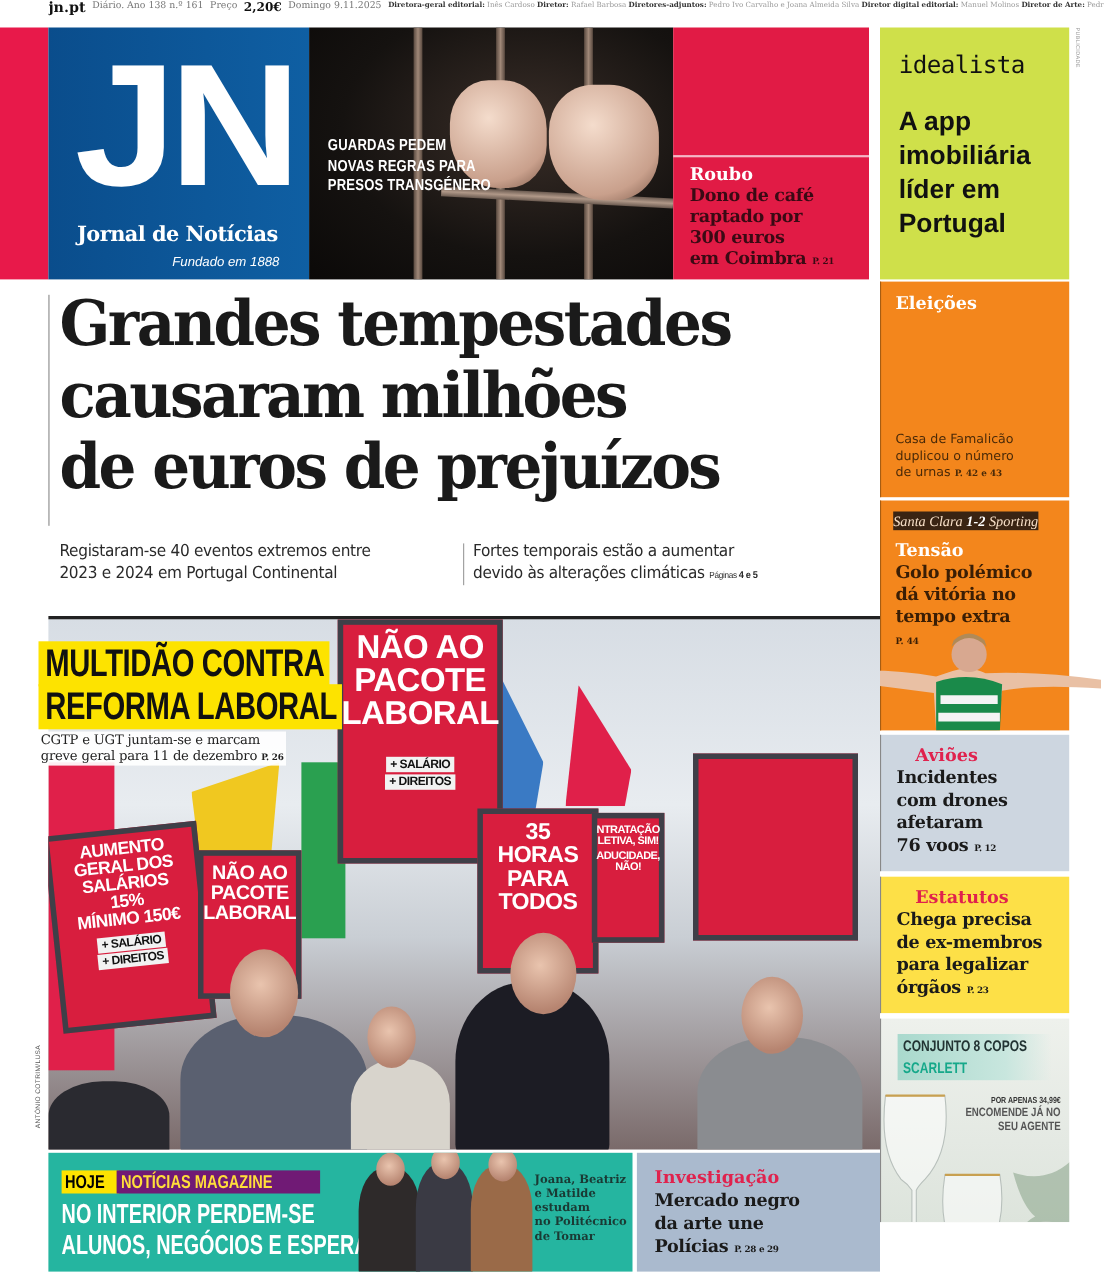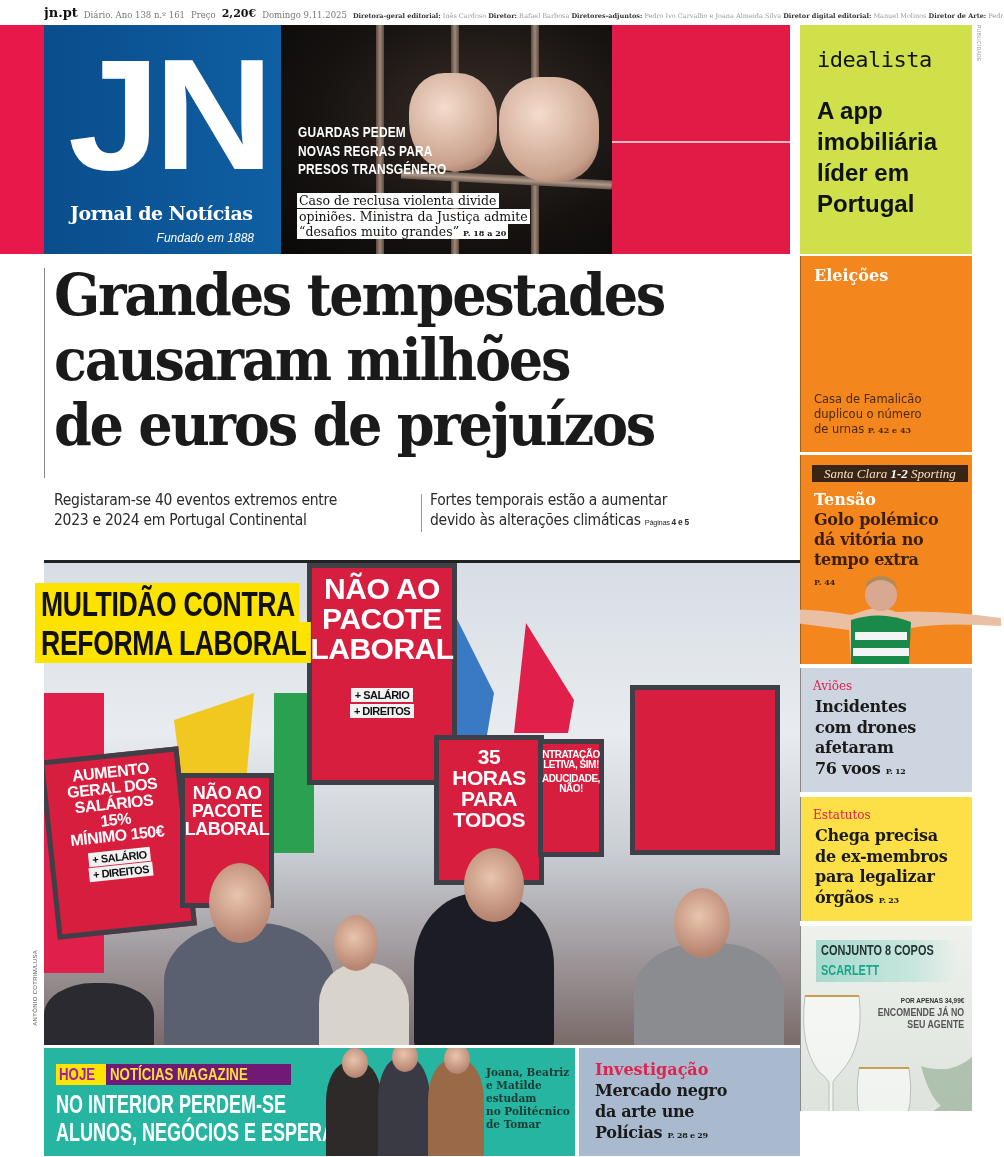--- a/index.html
+++ b/index.html
@@ -2,21 +2,21 @@
 <html><head>
 <meta charset="utf-8">
 <style>
   * { box-sizing: border-box; margin: 0; padding: 0; }
   html, body { width: 1004px; height: 1157px; background: #ffffff; overflow: hidden; }
   body { position: relative; font-family: "DejaVu Serif", serif; color: #1a1a1a; }
 
   .abs { position: absolute; }
 
   
-  .meta { left: 44px; top: 0; height: 20px; width: 960px; display: flex; align-items: flex-end; gap: 6px; font-size: 8.5px; color: #777; font-family: "DejaVu Serif", serif; white-space: nowrap; overflow: hidden; }
+  .meta { left: 44px; top: 0; height: 20px; width: 960px; display: flex; align-items: flex-start; gap: 6px; font-size: 8.5px; color: #777; font-family: "DejaVu Serif", serif; white-space: nowrap; overflow: hidden; }
   .meta .site { font-weight: bold; font-size: 13px; color: #111; }
   .meta .price { font-weight: bold; color: #111; font-size: 11px; }
   .meta .small { font-size: 6.5px; color: #999; }
   .meta .small b { color: #333; }
 
   
   .red-strip { left: 0; top: 25px; width: 44px; height: 229px; background: #e8194a; }
 
   
   .logo { left: 44px; top: 25px; width: 237px; height: 229px; background: linear-gradient(90deg, #0a4d8c 0%, #0f5fa3 100%); color: #fff; }
@@ -55,28 +55,28 @@
   .subs-rule { left: 421px; top: 494px; width: 1px; height: 38px; background: #999; }
   .pagesref { font-size: 8px; font-family: "Liberation Sans", sans-serif; }
   .pagesref b { font-size: 9px; }
 
   
   .orange1 { left: 800px; top: 256px; width: 172px; height: 196px; background: #f3861c; border-left: 1px solid #a65d12; }
   .orange2 { left: 800px; top: 455px; width: 172px; height: 209px; background: #f3861c; border-left: 1px solid #a65d12; overflow: visible; }
   .orange1 .k, .orange2 .k { position: absolute; left: 13px; color: #fff; font-weight: bold; font-size: 16px; line-height: 19px; }
   .orange1 .d, .orange2 .d { position: absolute; left: 13px; color: #3a1e05; font-weight: bold; font-size: 16px; line-height: 20px; letter-spacing: -0.3px; }
   .orange1 .s { position: absolute; left: 13px; top: 136px; color: #4a2a08; font-family: "DejaVu Sans", sans-serif; font-size: 11.5px; line-height: 15px; }
-  .score { position: absolute; left: 11px; top: 10px; height: 17px; padding: 0 12px; background: #3a2413; color: #f8e0c8; font-family: "Liberation Serif", serif; font-style: italic; font-size: 13px; line-height: 17px; white-space: nowrap; }
+  .score { position: absolute; left: 11px; top: 10px; height: 17px; padding: 0 0; background: #3a2413; color: #f8e0c8; font-family: "Liberation Serif", serif; font-style: italic; font-size: 13px; line-height: 17px; white-space: nowrap; }
   .score b { color: #fff; }
   .player { position: absolute; left: -30px; top: 115px; width: 230px; height: 94px; }
 
   
   .grey1 { left: 800px; top: 668px; width: 172px; height: 124px; background: #cdd6e0; border-left: 1px solid #888; }
   .grey2 { left: 800px; top: 797px; width: 172px; height: 124px; background: #fde047; border-left: 1px solid #888; }
-  .grey1 .k, .grey2 .k { position: absolute; left: 12px; top: 9px; color: #e0224d; font-weight: normal; font-size: 12px; line-height: 19px; }
+  .grey1 .k, .grey2 .k { position: absolute; left: 31px; top: 9px; color: #e0224d; font-weight: bold; font-size: 16px; line-height: 19px; }
   .grey1 .d, .grey2 .d { position: absolute; left: 14px; top: 29px; color: #1a1a1a; font-weight: bold; font-size: 16px; line-height: 20.5px; letter-spacing: -0.3px; }
 
   
   .ad-copos { left: 800px; top: 926px; width: 172px; height: 185px; background: linear-gradient(180deg, #eef1ec 0%, #e4e9e3 60%, #dde4dc 100%); border-left: 1px solid #888; overflow: hidden; }
   .ad-copos .t1box { position: absolute; left: 15px; top: 14px; width: 140px; height: 42px; background: linear-gradient(90deg,#a9d9cd,#c8e6de 70%, rgba(200,230,222,0)); }
   .ad-copos .t1 { position: absolute; left: 20px; top: 16px; font-family: "Liberation Sans", sans-serif; font-weight: bold; font-size: 14px; color: #233; transform: scaleX(0.78); transform-origin: left; white-space: nowrap; }
   .ad-copos .t2 { position: absolute; left: 20px; top: 36px; font-family: "Liberation Sans", sans-serif; font-weight: bold; font-size: 14px; color: #16a88a; transform: scaleX(0.78); transform-origin: left; }
   .ad-copos .p1 { position: absolute; right: 8px; top: 70px; font-family: "Liberation Sans", sans-serif; font-weight: bold; font-size: 8px; color: #333; transform: scaleX(0.8); transform-origin: right; white-space: nowrap; }
   .ad-copos .p2 { position: absolute; right: 8px; top: 80px; font-family: "Liberation Sans", sans-serif; font-weight: bold; font-size: 11px; line-height: 12px; color: #555; text-align: right; transform: scaleX(0.8); transform-origin: right; white-space: nowrap; }
 
@@ -89,21 +89,21 @@
   .face { position: absolute; border-radius: 50%; background: radial-gradient(circle at 45% 40%, #e9c4ae, #b68470 75%); }
 
   .multidao { left: 15px; top: 583px; padding-left: 20px; }
   .multidao .hl { font-family: "Liberation Sans", sans-serif; font-weight: bold; font-size: 35px; line-height: 40px; color: #111; background: #fde300; padding: 1px 6px 0 8px; display: inline-block; transform: scaleX(0.76); transform-origin: left; white-space: nowrap; letter-spacing: -0.5px; }
   .multidao .line2 { margin-top: -2px; }
   .multidao .sub { margin-top: 2px; font-family: "DejaVu Serif", serif; font-size: 12px; line-height: 15px; color: #222; background: rgba(255,255,255,0.92); padding: 0 2px; display: inline-block; letter-spacing: -0.2px; }
   .credit { left: 32px; top: 950px; font-size: 6px; color: #555; writing-mode: vertical-rl; transform: rotate(180deg); font-family: "Liberation Sans", sans-serif; letter-spacing: 0.3px; }
 
   
   .mag { left: 44px; top: 1048px; width: 531px; height: 108px; background: #25b5a0; overflow: hidden; }
-  .mag .hoje { position: absolute; left: 12px; top: 16px; height: 21px; background: #fde300; color: #a21caf; font-family: "Liberation Sans", sans-serif; font-weight: bold; font-size: 17px; line-height: 21px; padding: 0 3px; }
+  .mag .hoje { position: absolute; left: 12px; top: 16px; height: 21px; background: #fde300; color: #000000; font-family: "Liberation Sans", sans-serif; font-weight: bold; font-size: 17px; line-height: 21px; padding: 0 3px; }
   .mag .nm { position: absolute; left: 62px; top: 16px; height: 21px; background: #701a75; color: #ffde3a; font-family: "Liberation Sans", sans-serif; font-weight: bold; font-size: 17px; line-height: 21px; padding: 0 4px; }
   .mag .nm span, .mag .hoje span { display: inline-block; transform: scaleX(0.78); transform-origin: left; white-space: nowrap; }
   .mag .title { position: absolute; left: 12px; top: 42px; color: #fff; font-family: "Liberation Sans", sans-serif; font-weight: bold; font-size: 25px; line-height: 28px; transform: scaleX(0.72); transform-origin: left; white-space: nowrap; }
   .mag .caption { position: absolute; left: 442px; top: 18px; color: #1a3a34; font-family: "DejaVu Serif", serif; font-weight: bold; font-size: 10.5px; line-height: 13px; }
   .girl { position: absolute; bottom: -4px; border-radius: 40% 40% 6% 6%; }
 
   
   .invest { left: 579px; top: 1048px; width: 221px; height: 108px; background: #aabace; }
   .invest .k { position: absolute; left: 16px; top: 12px; color: #e0224d; font-weight: bold; font-size: 16px; line-height: 19px; }
   .invest .d { position: absolute; left: 16px; top: 32px; color: #1a1a1a; font-weight: bold; font-size: 16px; line-height: 21px; letter-spacing: -0.3px; }
@@ -139,29 +139,31 @@
   <div class="bar" style="left:170px;"></div>
   <div class="bar" style="left:250px;"></div>
   <div class="hbar"></div>
   <div class="fist" style="left:128px;top:48px;width:88px;height:98px;"></div>
   <div class="fist" style="left:218px;top:52px;width:100px;height:105px;"></div>
   <div class="headline">
     <div>GUARDAS PEDEM</div>
     <div>NOVAS REGRAS PARA</div>
     <div>PRESOS TRANSGÉNERO</div>
   </div>
-  <div class="sub">
-    <div><span class="hl">Caso de reclusa violenta divide</span></div>
-    <div><span class="hl">opiniões. Ministra da Justiça admite</span></div>
-    <div><span class="hl"><span>“desafios muito grandes”</span> <span class="pref">P. 18 a 20</span></span></div>
-  </div>
 </div>
 
 <div class="abs redcol">
   <div class="divider"></div>
+  <div class="item" style="top:124px;">
+    <div class="kicker">Roubo</div>
+    <div class="deck">Dono de café</div>
+    <div class="deck">raptado por</div>
+    <div class="deck">300 euros</div>
+    <div class="deck"><span>em Coimbra</span> <span class="pref">P. 21</span></div>
+  </div>
 </div>
 
 <div class="abs ad-ide">
   <div class="brand">idealista</div>
   <div class="copy">
     <div>A app</div>
     <div>imobiliária</div>
     <div>líder em</div>
     <div>Portugal</div>
   </div>
@@ -306,20 +308,24 @@
   <div class="person" style="left:590px;top:380px;width:150px;height:110px;background:#8a8c90;"></div>
   <div class="face" style="left:630px;top:325px;width:56px;height:70px;"></div>
   <div class="person" style="left:275px;top:400px;width:90px;height:90px;background:#d8d4cc;"></div>
   <div class="face" style="left:290px;top:352px;width:44px;height:56px;"></div>
   <div class="person" style="left:0;top:420px;width:110px;height:70px;background:#2a2a30;"></div>
 </div>
 
 <div class="abs multidao">
   <div class="hl">MULTIDÃO CONTRA</div><br>
   <div class="hl line2">REFORMA LABORAL</div><br>
+  <div class="sub">
+    <div>CGTP e UGT juntam-se e marcam</div>
+    <div><span>greve geral para 11 de dezembro</span> <span class="pref">P. 26</span></div>
+  </div>
 </div>
 <div class="abs credit">ANTÓNIO COTRIM/LUSA</div>
 
 <div class="abs mag">
   <div class="hoje"><span>HOJE</span></div>
   <div class="nm"><span>NOTÍCIAS MAGAZINE</span></div>
   <div class="title">
     <div>NO INTERIOR PERDEM-SE</div>
     <div>ALUNOS, NEGÓCIOS E ESPERANÇA</div>
   </div>

